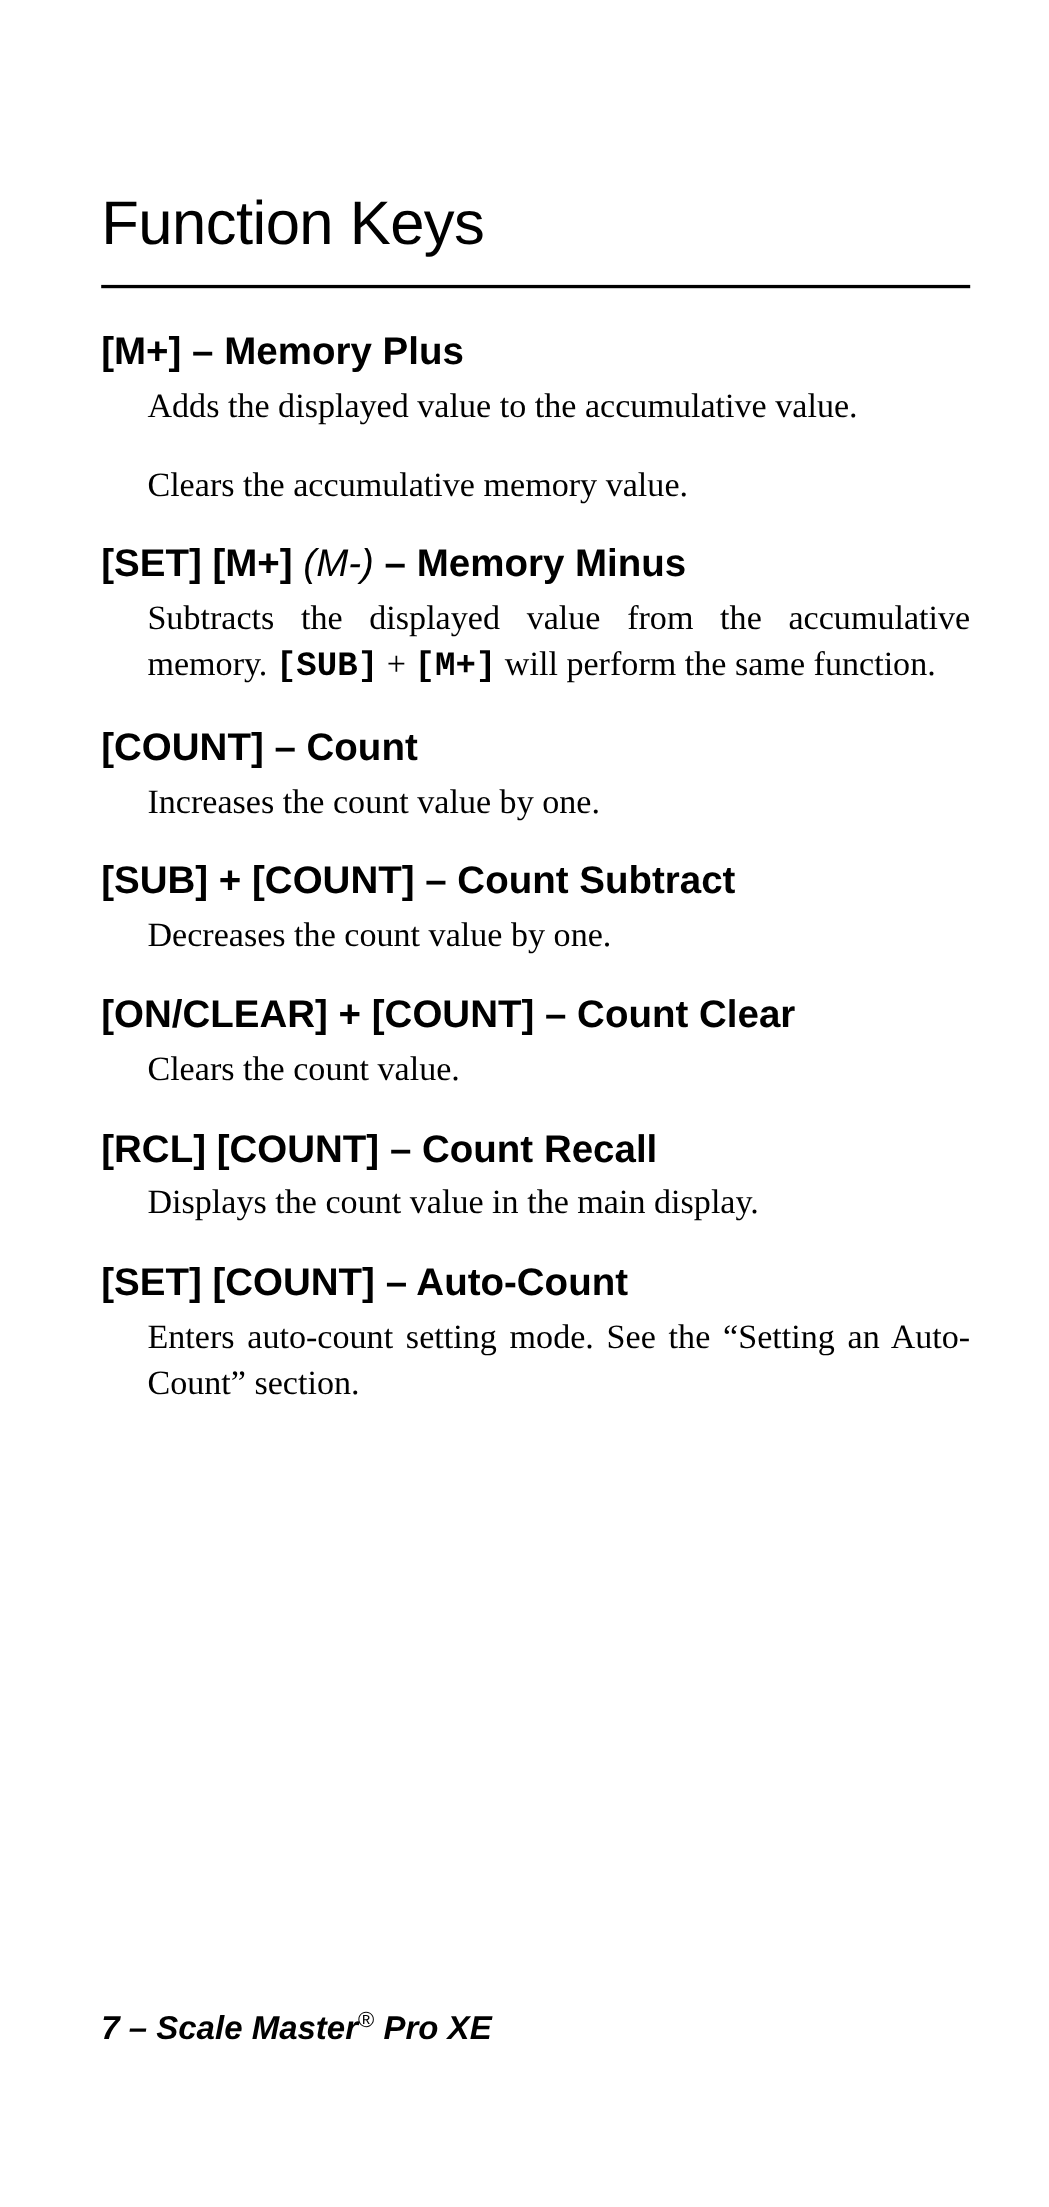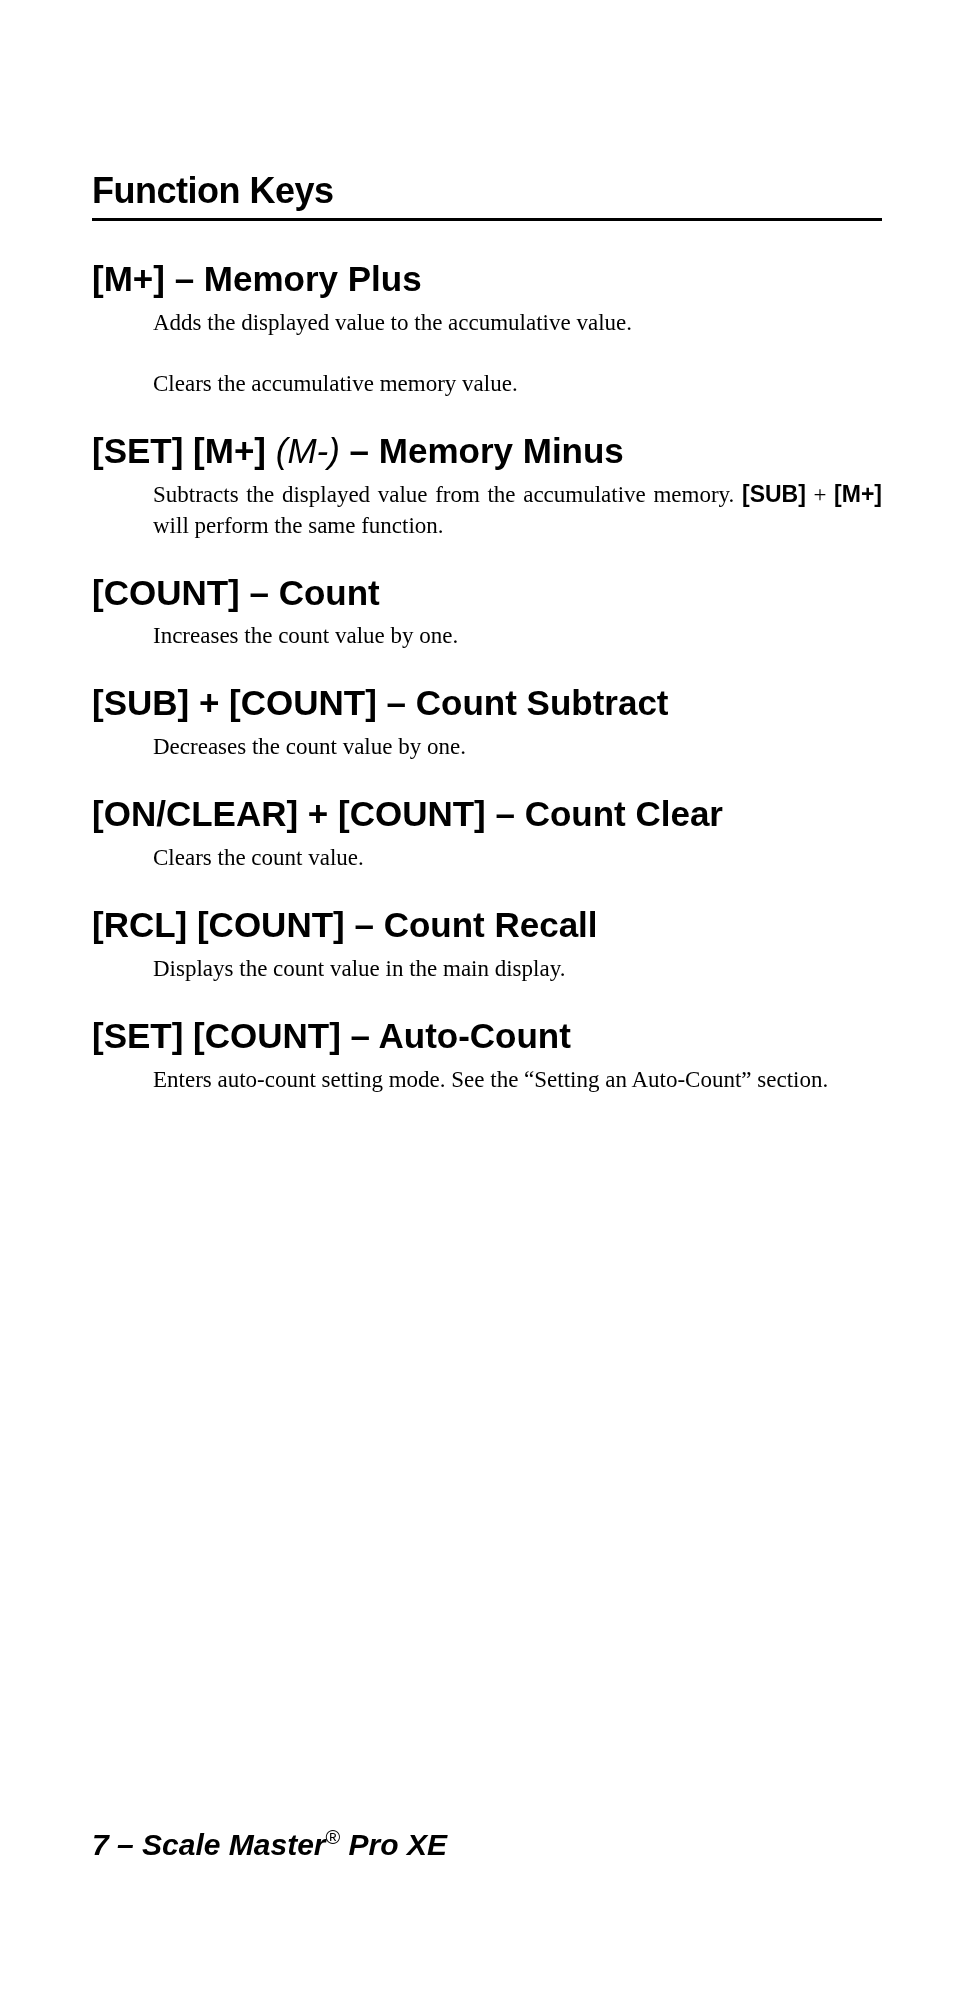--- a/index.html
+++ b/index.html
@@ -7,48 +7,48 @@
     width: 954px;
     height: 2006px;
     background: #fff;
     color: #000;
     font-family: Georgia, "Times New Roman", serif;
     padding: 170px 72px 0 92px;
     position: relative;
   }
   h1.section-title {
     font-family: "Arial Black", "Helvetica Neue", Arial, sans-serif;
-    font-weight: 700;
-    font-size: 36px;
+    font-weight: 400;
+    font-size: 56px;
     letter-spacing: -0.5px;
     border-bottom: 3px solid #000;
-    padding-bottom: 6px;
+    padding-bottom: 24px;
     margin-bottom: 36px;
   }
   .entry { margin-bottom: 30px; }
   .entry-head {
     font-family: "Helvetica Neue", Arial, sans-serif;
     font-weight: 700;
     font-size: 35px;
     line-height: 1.25;
     margin-bottom: 6px;
   }
   .entry-head .ital {
     font-style: italic;
     font-weight: 400;
   }
   .entry-body {
     font-family: Georgia, "Times New Roman", serif;
-    font-size: 23px;
+    font-size: 31px;
     line-height: 1.35;
-    margin-left: 61px;
+    margin-left: 42px;
     text-align: justify;
   }
   .entry-body .bold-sans {
-    font-family: Liberation Sans, sans-serif;
+    font-family: Liberation Mono, monospace;
     font-weight: 700;
   }
   .footer {
     position: absolute;
     left: 92px;
     bottom: 144px;
     font-family: "Helvetica Neue", Arial, sans-serif;
     font-weight: 700;
     font-style: italic;
     font-size: 30px;

